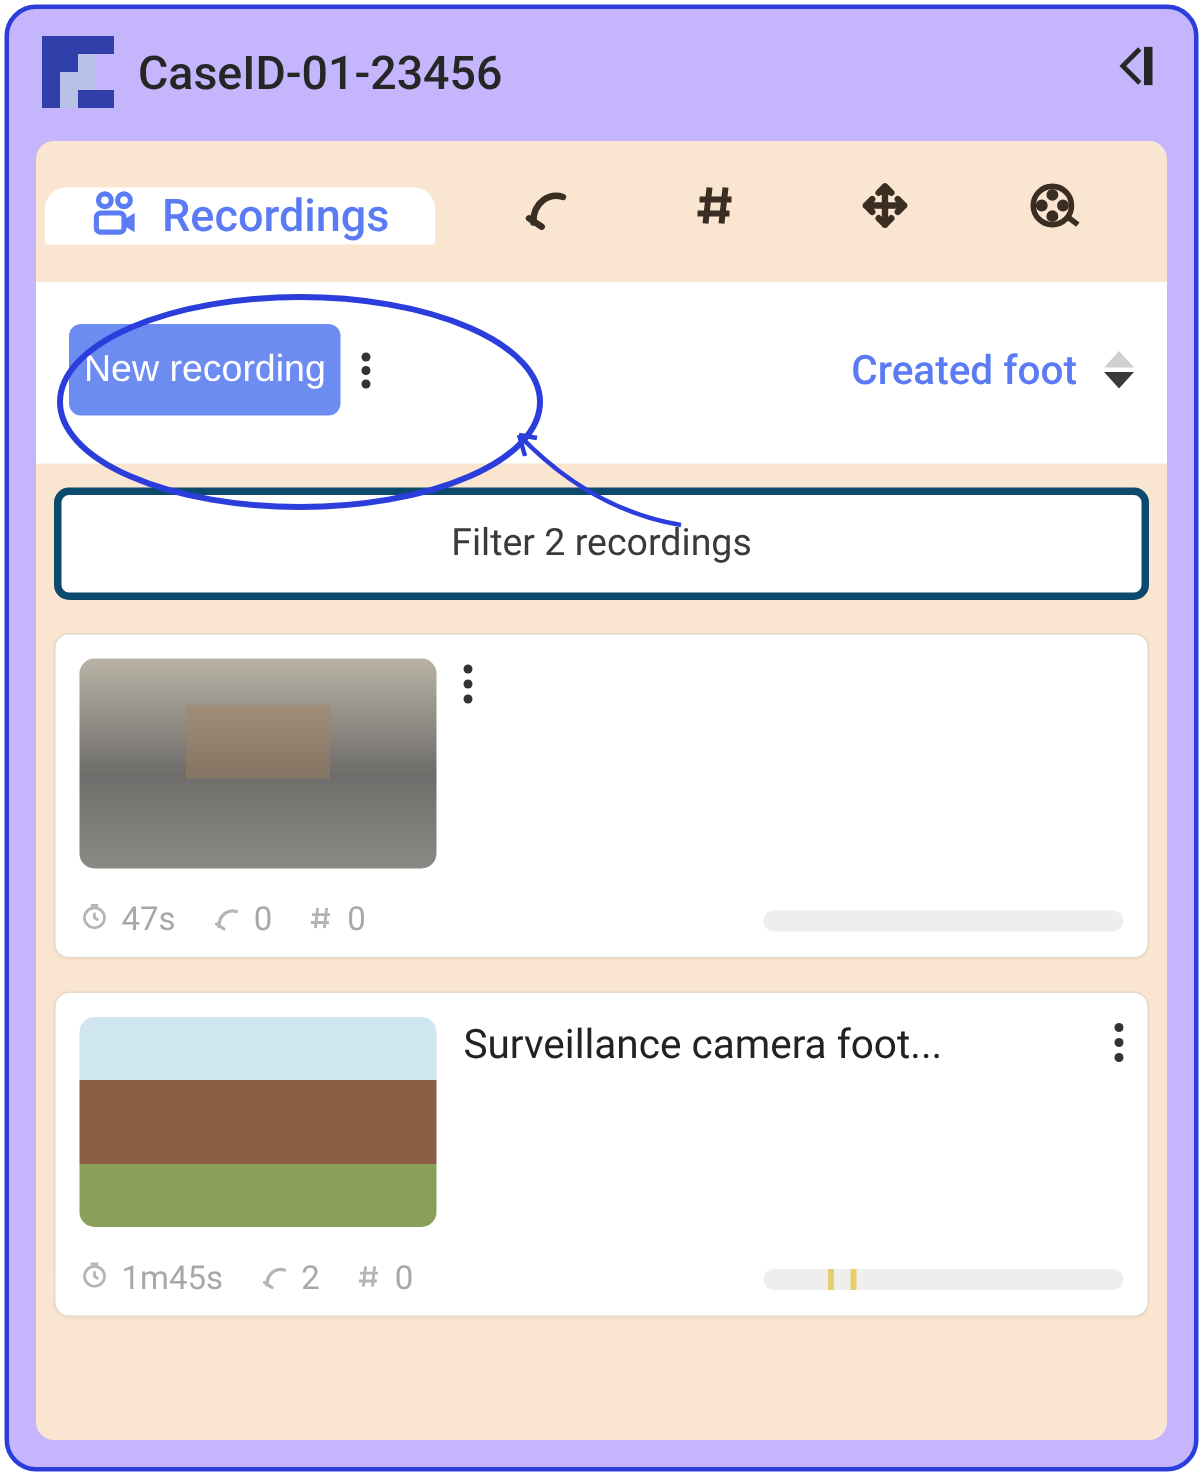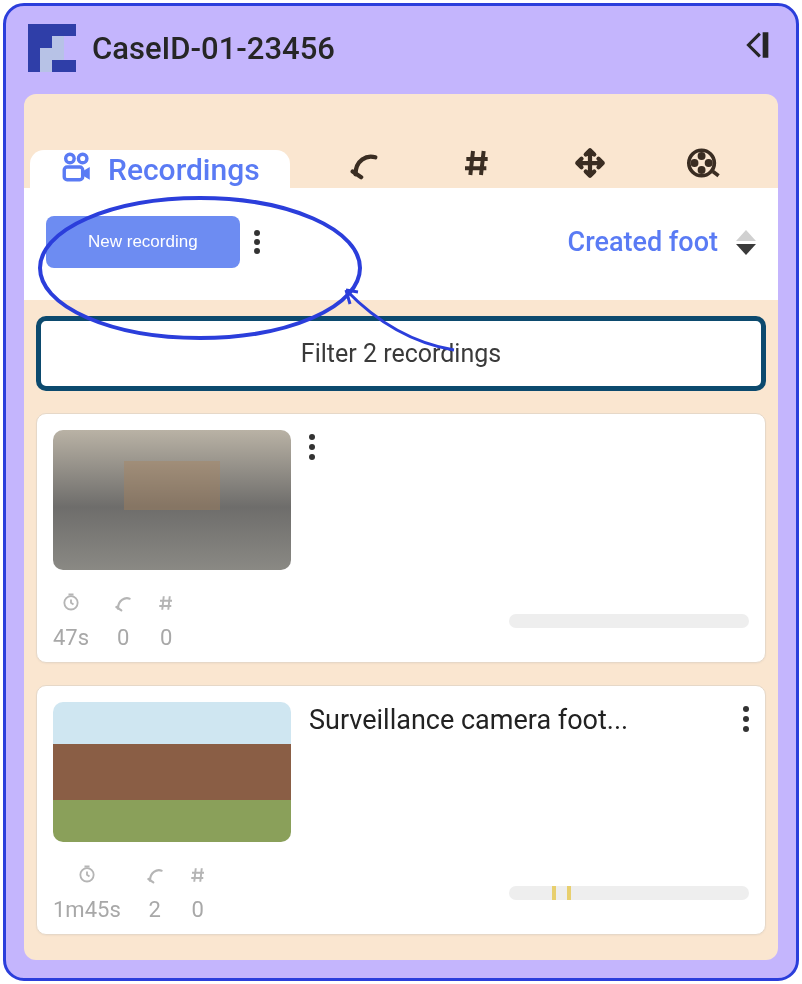--- a/index.html
+++ b/index.html
@@ -43,21 +43,21 @@
     background: #fae6d0;
     border-radius: 12px;
     margin: 12px 18px 18px 18px;
     flex: 1;
     padding: 0 0 14px 0;
     overflow: hidden;
   }
 
   .tabbar {
     display: flex;
-    align-items: flex-end;
+    align-items: center;
     height: 94px;
   }
   .tab-active {
     background: #fff;
     border-top-left-radius: 14px;
     border-top-right-radius: 14px;
     display: flex;
     align-items: center;
     gap: 14px;
     padding: 0 30px;
@@ -96,23 +96,23 @@
     position:absolute;
     left: 310px; top: 92px;
     width: 130px; height: 80px;
     pointer-events:none;
   }
   .new-rec-btn {
     background:#6d8cf2;
     color:#fff;
     border:none;
     border-radius:8px;
-    font-size:17px;
+    font-size:25px;
     font-weight:500;
-    padding: 16px 42px;
+    padding: 16px 10px;
     cursor:pointer;
   }
   .more-btn { margin-left:14px; font-size:28px; color:#3a3a3a; cursor:pointer; display:flex; flex-direction:column; gap:3px;}
   .dot{width:6px;height:6px;border-radius:50%;background:#333;}
   .spacer { flex:1; }
   .sort-label { color:#5a7bf4; font-size:27px; font-weight:500; }
   .sort-arrows { margin-left:18px; display:flex; flex-direction:column; align-items:center; gap:0px; cursor:pointer;}
   .tri-up{width:0;height:0;border-left:10px solid transparent;border-right:10px solid transparent;border-bottom:11px solid #d0d0d0;}
   .tri-down{width:0;height:0;border-left:10px solid transparent;border-right:10px solid transparent;border-top:11px solid #3a3a3a;margin-top:3px;}
 
@@ -148,21 +148,21 @@
   .thumb.street::after{content:"";position:absolute;left:30%;top:22%;width:40%;height:35%;background:rgba(170,130,90,0.4);}
   .thumb.house { background: linear-gradient(180deg, #cfe6f1 0 30%, #8a5e45 30% 70%, #8aa05a 70% 100%); }
   .card-title { font-size:27px; color:#222; flex:1; white-space:nowrap; overflow:hidden; text-overflow:ellipsis; padding-top:2px;}
   .card-more { cursor:pointer; display:flex; flex-direction:column; gap:4px; padding-top:4px;}
   .card-stats {
     display:flex; align-items:center; gap:24px;
     margin-top:22px;
     color:#a8a8a8;
     font-size:22px;
   }
-  .stat { display:flex; align-items:center; gap:8px;flex-direction:column; }
+  .stat { display:flex; align-items:center; gap:8px; }
   .stat-icon { font-size:20px; color:#b5b5b5; }
   .progress {
     margin-left:auto;
     width: 240px; height:14px;
     background:#eee; border-radius:7px;
     position:relative;
   }
   .progress .mark { position:absolute; top:0; height:100%; width:4px; background:#e8cf6e; }
 </style>
 </head>

